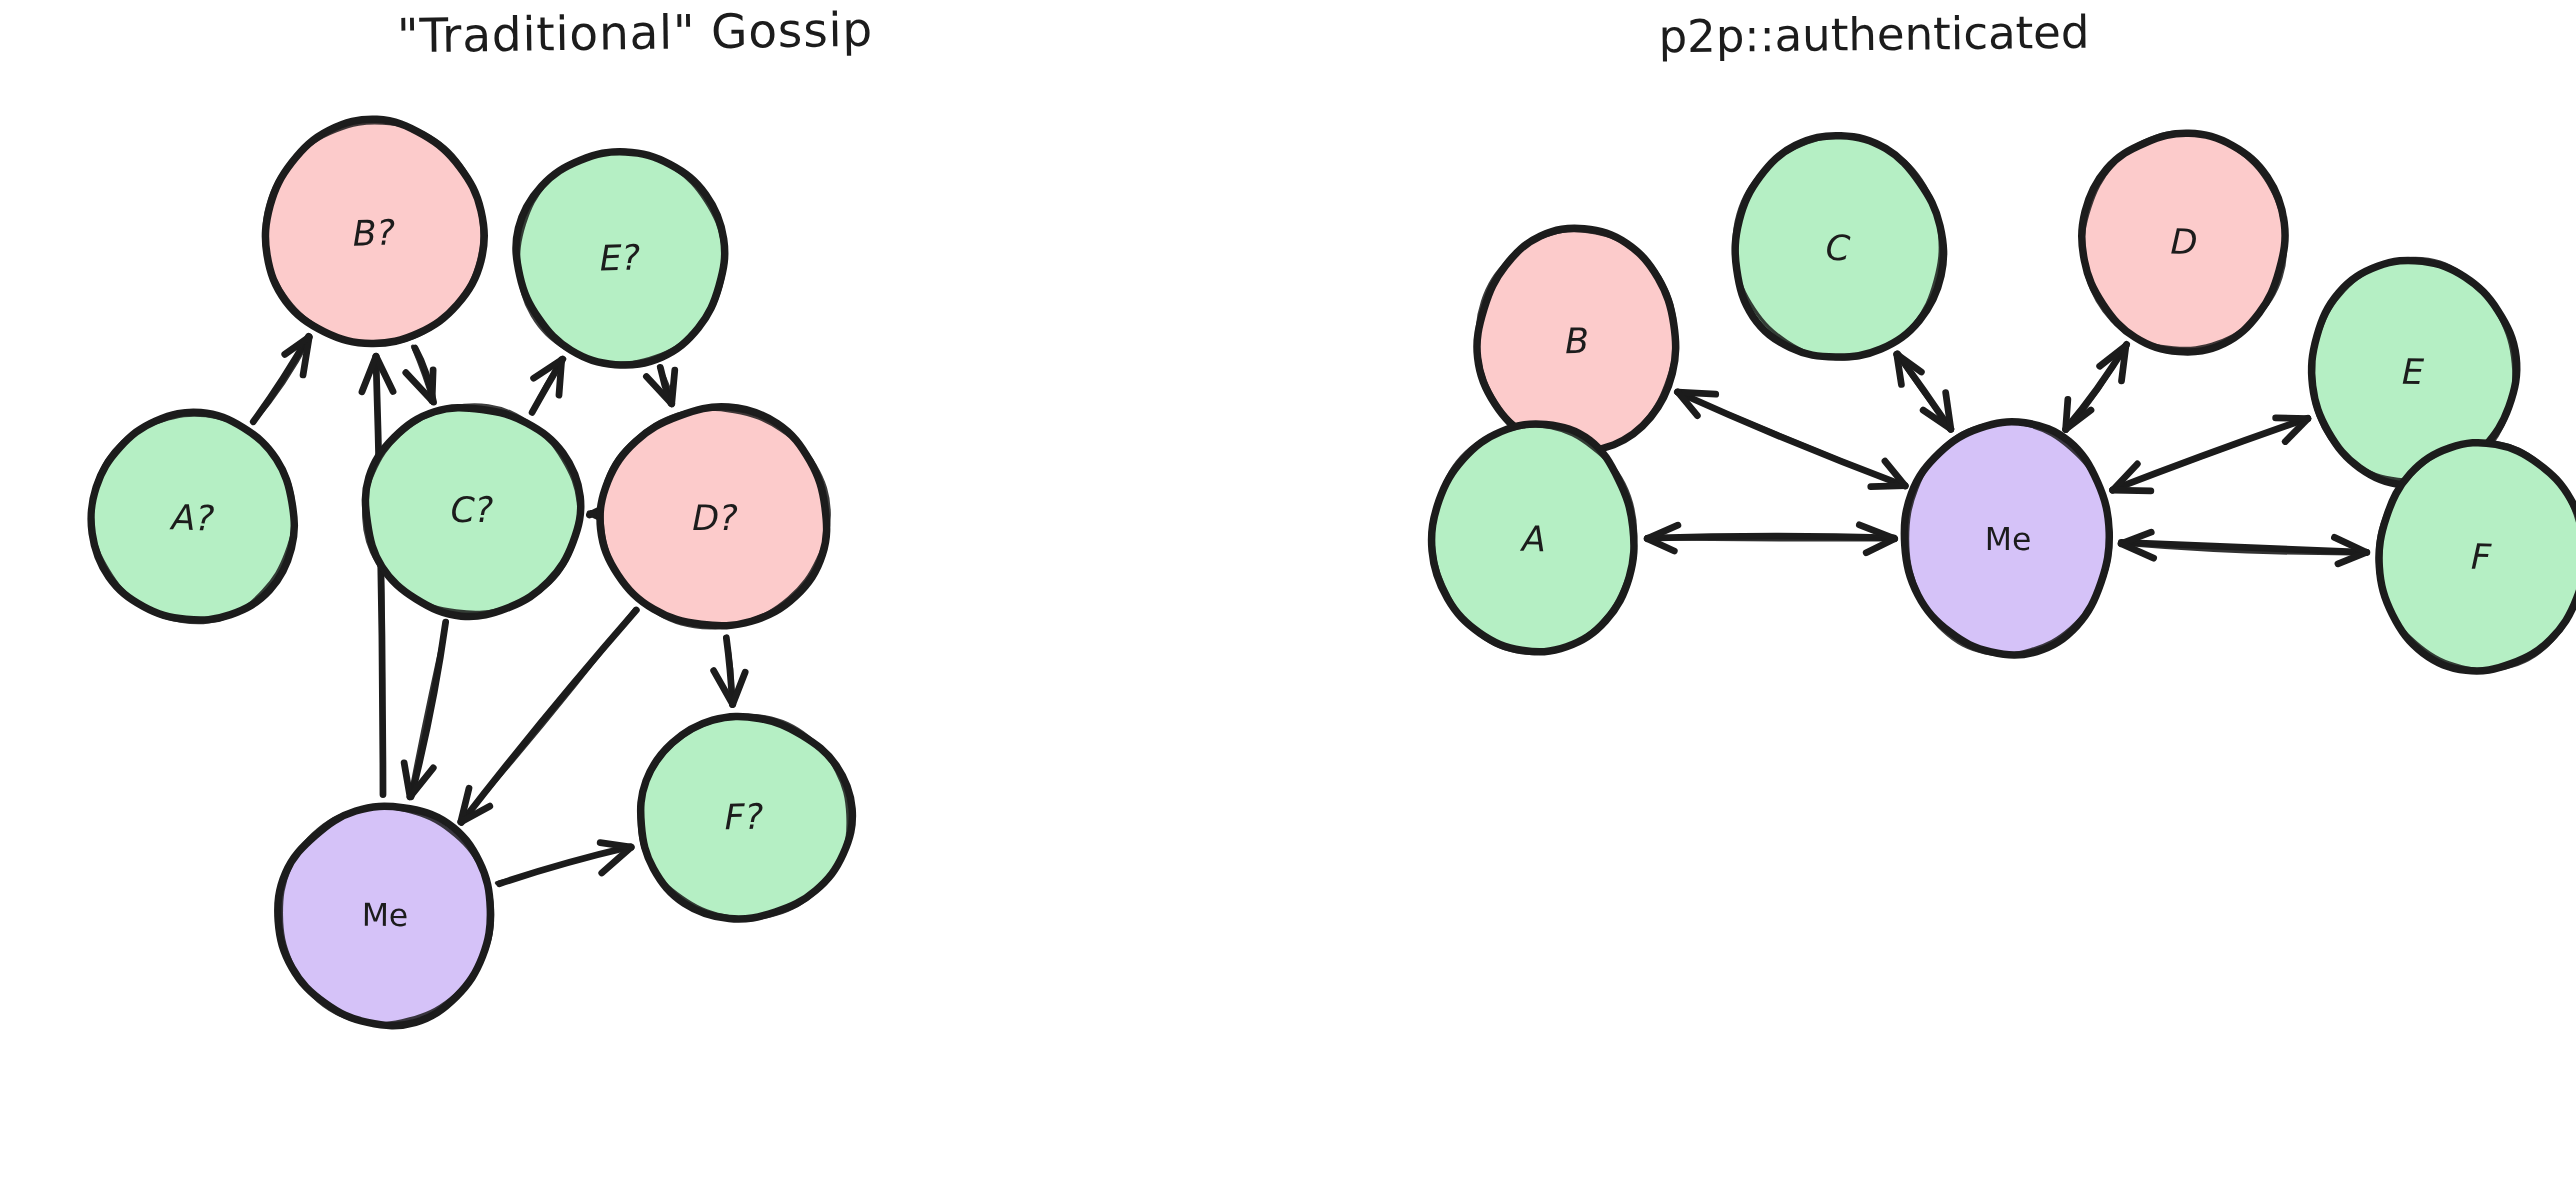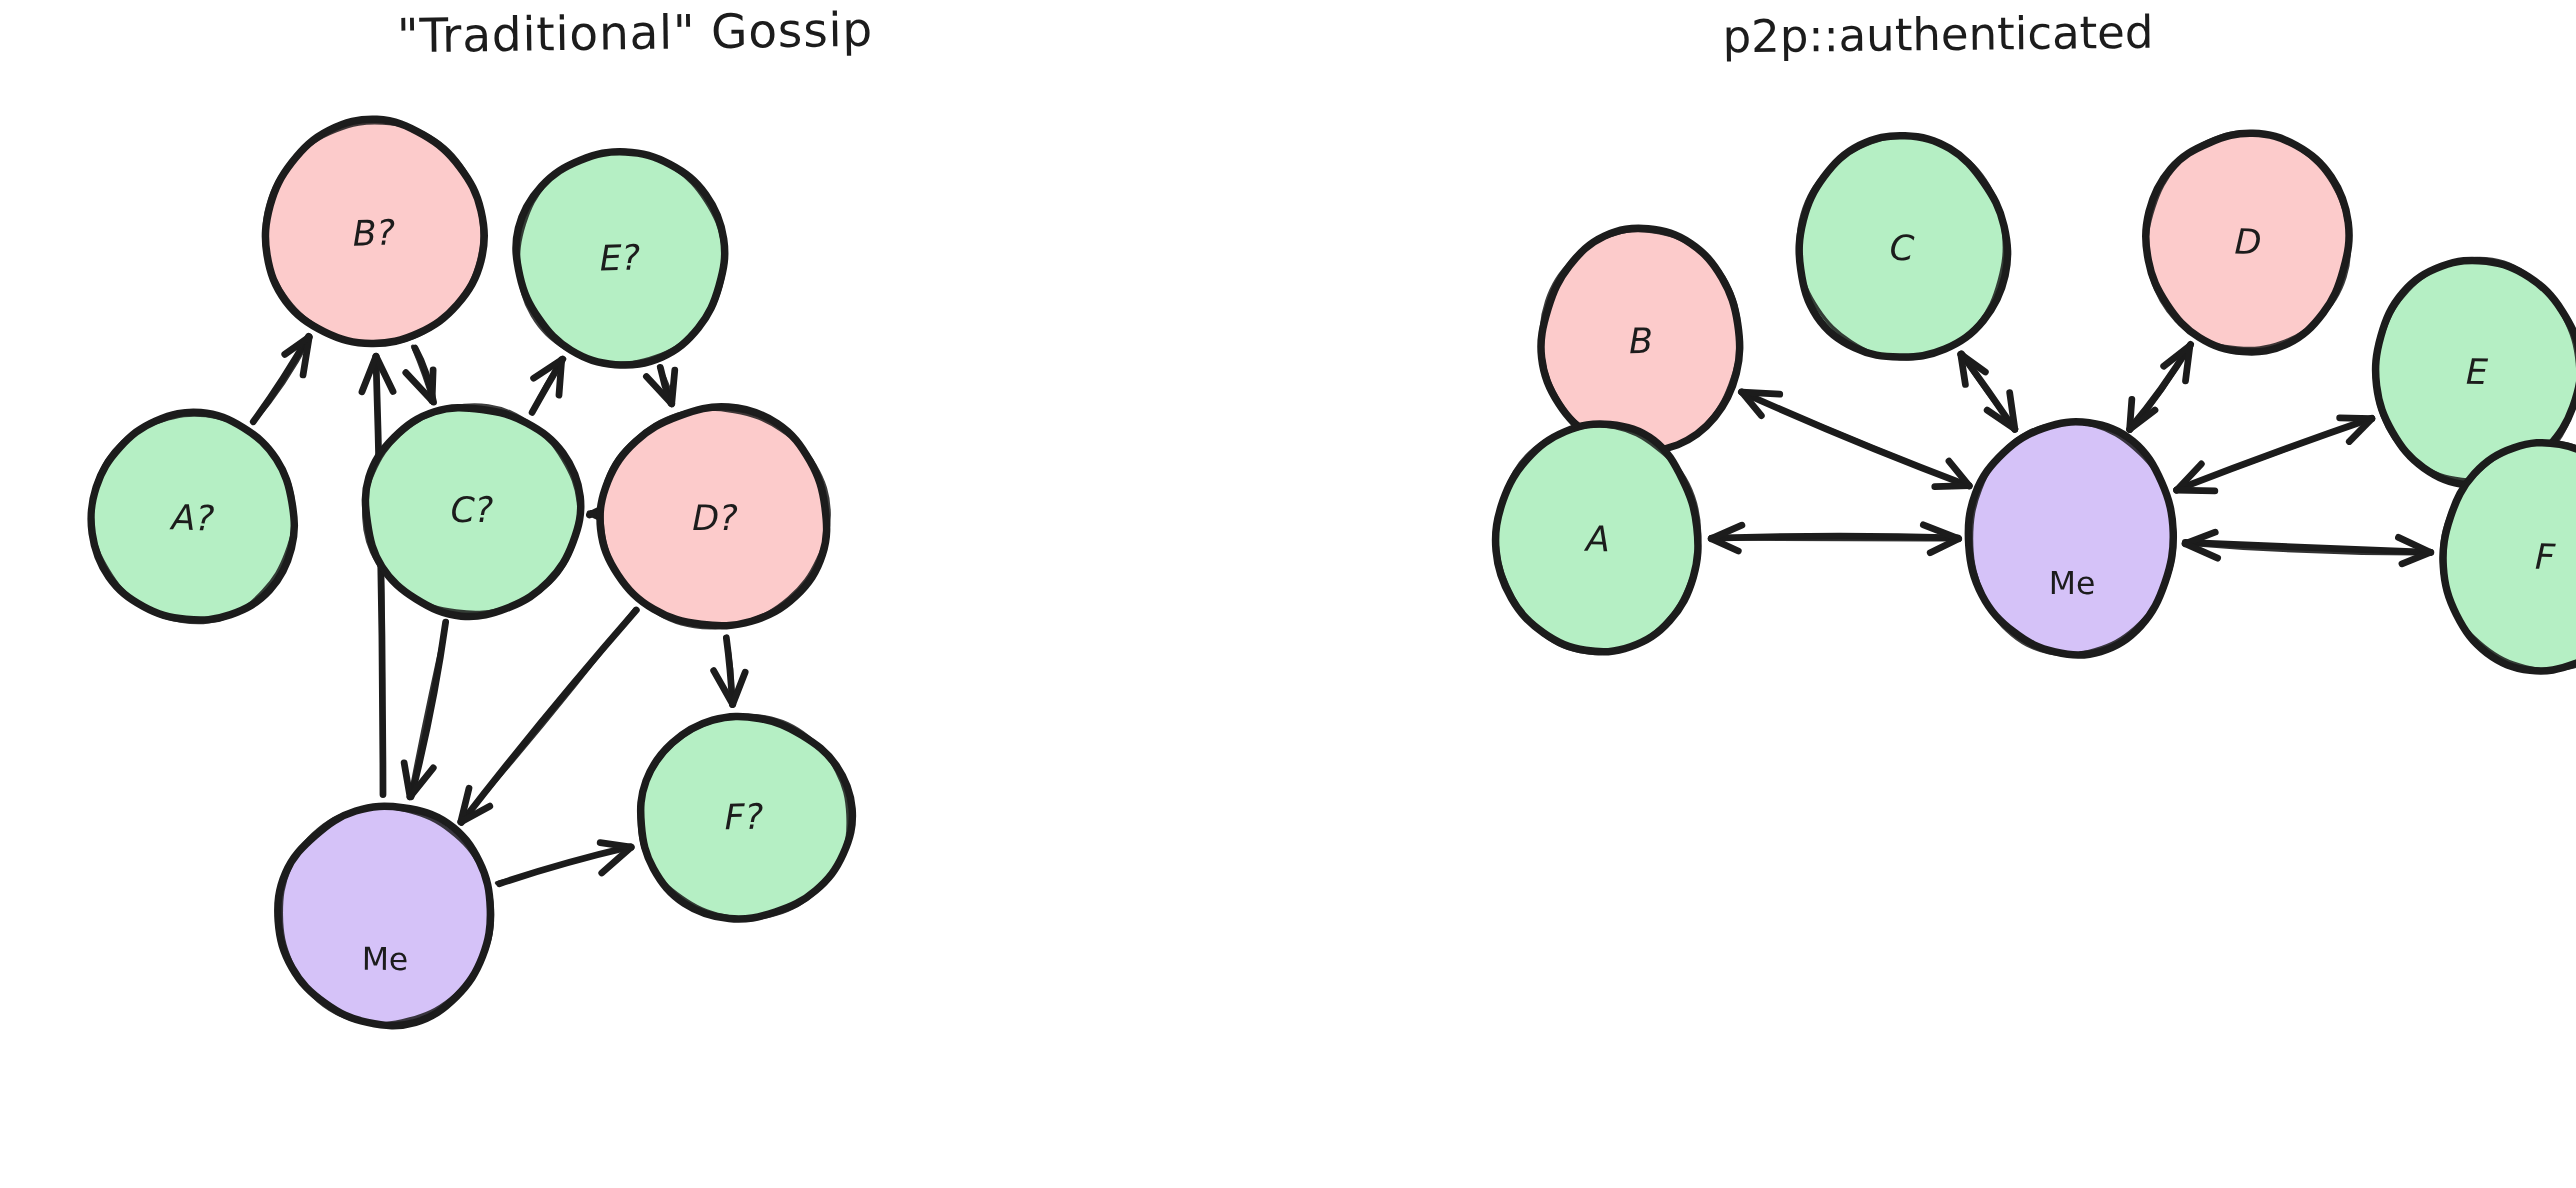--- a/index.html
+++ b/index.html
@@ -19,21 +19,21 @@
     height: 1188px;
     background: #ffffff;
   }
   .panel {
     position: absolute;
     top: 0;
     width: 1288px;
     height: 1188px;
   }
   #panel-left  { left: 0; }
-  #panel-right { left: 1288px; }
+  #panel-right { left: 1224px; }
 
   .panel-title {
     position: absolute;
     left: 0;
     width: 100%;
     text-align: center;
     font-family: "DejaVu Sans", sans-serif;
     font-weight: 400;
     color: #1c1c1c;
     white-space: nowrap;
@@ -65,21 +65,20 @@
     font-family: "DejaVu Sans", sans-serif;
     font-size: 35px;
     font-style: italic;
     white-space: nowrap;
     transform: translate(-50%, -50%);
     pointer-events: none;
   }
   .node-label.me {
     font-size: 31.5px;
     font-style: normal;
-    margin-top: 44px;
   }
 </style>
 </head>
 <body>
 
 <div id="board">
 
   <div class="panel" id="panel-left">
 
     <div class="panel-title" id="title-left">"Traditional" Gossip</div>

